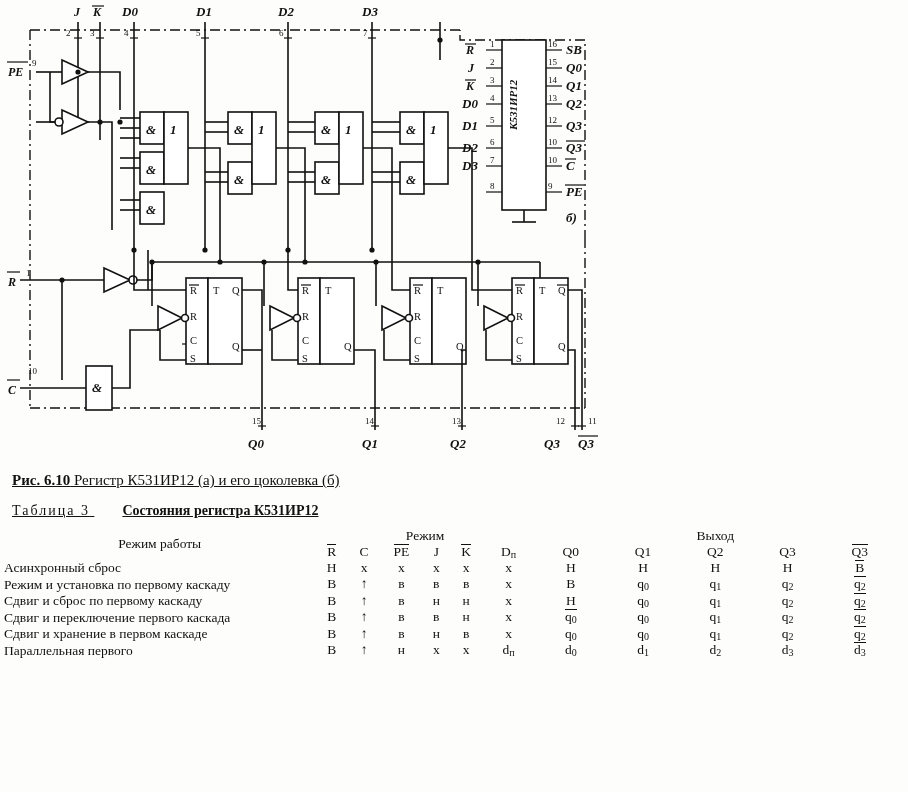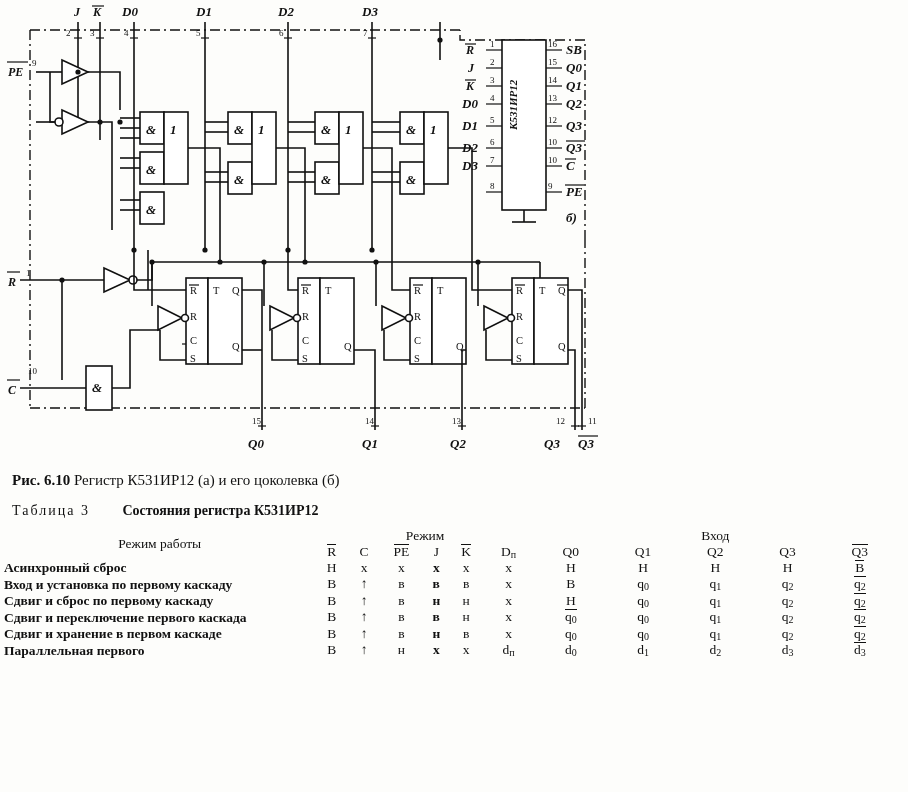--- a/index.html
+++ b/index.html
@@ -1,29 +1,29 @@
 <!DOCTYPE html>
 <html><head>
 <meta charset="utf-8">
 <style>
   html,body{margin:0;padding:0;background:#fdfdfb;}
   body{width:908px;height:792px;position:relative;font-family:"Liberation Serif",serif;color:#111;overflow:hidden;}
   #root{position:absolute;left:0;top:0;width:908px;height:792px;}
   svg.sch{position:absolute;left:0;top:0;width:908px;height:470px;}
-  .cap{position:absolute;font-family:"Liberation Serif",serif;}
+  .cap{position:absolute;font-family:"Liberation Serif",serif;text-decoration:underline;}
   #figcap{left:12px;top:472px;font-size:15px;font-weight:bold;}
   #figcap span.reg{font-weight:normal;}
   #tabcap{left:12px;top:503px;font-size:14px;letter-spacing:1px;text-align:center;}
   #tabcap .t1{letter-spacing:2px;}
   #tabcap .t2{font-weight:bold;margin-left:28px;letter-spacing:0px;}
   table.states{position:absolute;left:4px;top:528px;width:892px;border-collapse:collapse;font-size:13.5px;}
   table.states th,table.states td{border:0;padding:0;}
   .bt{border-top:1.4px solid #111;}
   .bb{border-bottom:1.4px solid #111;}
-  .bl{border-left:1.4px solid #111;font-weight:bold;}
+  .bl{border-left:1.4px solid #111;}
   .br{border-right:1.4px solid #111;}
   .mode{ text-align:left;padding:2px 6px 2px 4px;font-size:13.5px;line-height:1.12;width:250px;}
   .ctr{text-align:center;vertical-align:middle;}
   .hdr{font-weight:normal;text-align:center;padding:3px 0;}
   .ovl{border-top:1.2px solid #111;padding-top:0px;display:inline-block;line-height:1.05;}
   .sub{font-size:10px;vertical-align:-2px;}
   .colin{width:26px;text-align:center;}
   .colout{width:58px;text-align:center;}
   .rowtxt td{padding-top:2px;padding-bottom:2px;}
 </style>
@@ -383,21 +383,21 @@
   <div class="cap" id="tabcap">
     <span class="t1">Таблица 3</span>
     <span class="t2">Состояния регистра К531ИР12</span>
   </div>
 
   <table class="states">
     <thead>
       <tr>
         <th class="hdr bt bb bl br" rowspan="2">Режим работы</th>
         <th class="hdr bt bb br" colspan="6">Режим</th>
-        <th class="hdr bt bb br" colspan="5">Вход</th>
+        <th class="hdr bt bb br" colspan="5">Выход</th>
       </tr>
       <tr>
         <th class="hdr bb colin"><span class="ovl">R</span></th>
         <th class="hdr bb colin">C</th>
         <th class="hdr bb colin" style="width:34px"><span class="ovl">PE</span></th>
         <th class="hdr bb colin bl" style="width:22px">J</th>
         <th class="hdr bb colin"><span class="ovl">K</span></th>
         <th class="hdr bb colin br" style="width:42px">D<span class="sub">п</span></th>
         <th class="hdr bb colout">Q0</th>
         <th class="hdr bb colout">Q1</th>
@@ -415,21 +415,21 @@
           <td class="ctr bl">х</td>
           <td class="ctr">х</td>
           <td class="ctr br">х</td>
           <td class="ctr">Н</td>
           <td class="ctr">Н</td>
           <td class="ctr">Н</td>
           <td class="ctr">Н</td>
           <td class="ctr br"><span class="ovl">В</span></td>
         </tr>
         <tr class="rowtxt">
-          <td class="mode bl">Вход и установка по первому каскаду</td>
+          <td class="mode bl">Режим и установка по первому каскаду</td>
           <td class="ctr">В</td>
           <td class="ctr">↑</td>
           <td class="ctr">в</td>
           <td class="ctr bl">в</td>
           <td class="ctr">в</td>
           <td class="ctr br">х</td>
           <td class="ctr">В</td>
           <td class="ctr">q<span class="sub">0</span></td>
           <td class="ctr">q<span class="sub">1</span></td>
           <td class="ctr">q<span class="sub">2</span></td>

